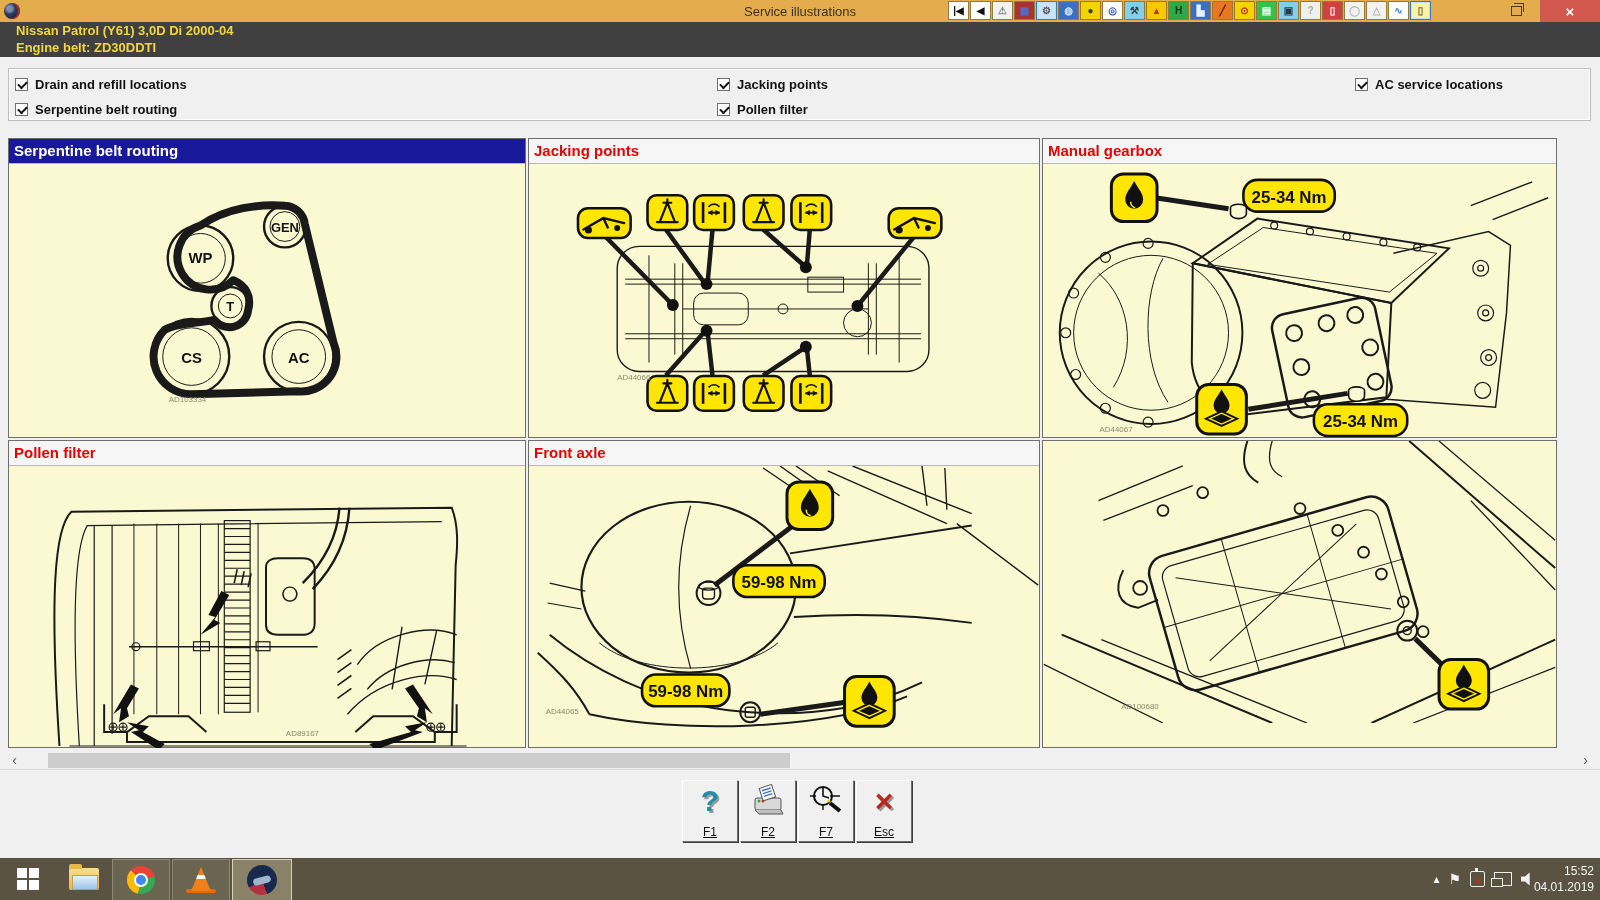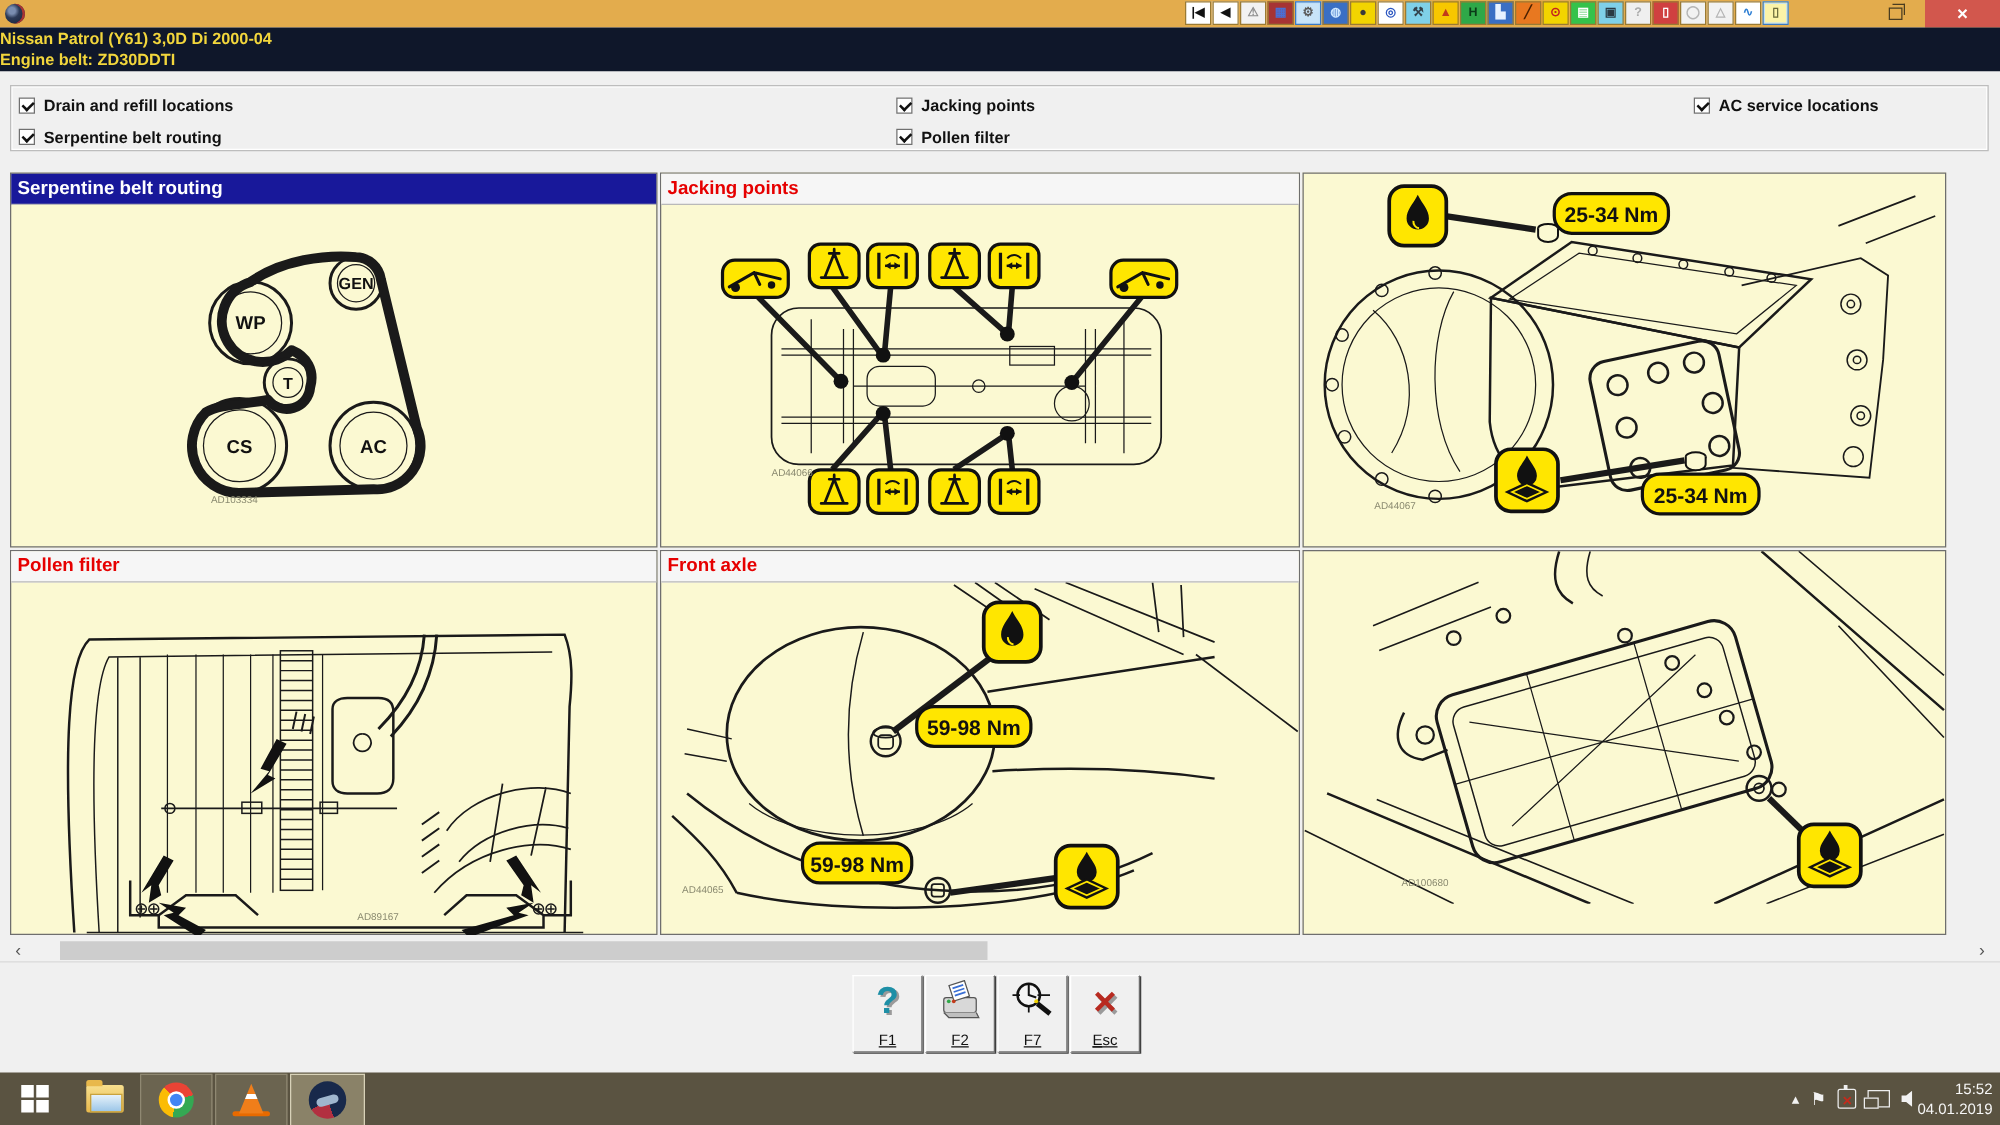--- a/index.html
+++ b/index.html
@@ -17,22 +17,22 @@
   .tb-ic{width:21px;height:19px;border:1px solid #9a7a33;box-sizing:border-box;
          font-size:10px;line-height:17px;text-align:center;overflow:hidden;font-weight:bold;}
   .tb-ic.sel{border:1px solid #3a79c4;box-shadow:0 0 0 1px #bfe0f8 inset;}
   .winbtn{position:absolute;top:0;height:22px;display:flex;align-items:center;justify-content:center;}
   .btn-restore{left:1496px;width:40px;}
   .restore-glyph{position:relative;width:9px;height:8px;border:1px solid #4a3c20;background:#E3AC4D;}
   .restore-glyph::before{content:"";position:absolute;left:2px;top:-4px;width:9px;height:8px;
         border:1px solid #4a3c20;border-bottom:none;border-left:none;}
   .btn-close{left:1540px;width:60px;background:#D2574D;color:#fff;font-size:15px;font-weight:bold;}
   
-  .vehicle{position:absolute;left:0;top:22px;width:1600px;height:35px;background:#0f172a;
-           color:#F2D63C;font-weight:bold;font-size:13px;padding-left:0;box-sizing:border-box;}
+  .vehicle{position:absolute;left:0;top:22px;width:1600px;height:35px;background:#404040;
+           color:#F2D63C;font-weight:bold;font-size:13px;padding-left:16px;box-sizing:border-box;}
   .vehicle div{line-height:17px;}
   
   .filterbox{position:absolute;left:8px;top:68px;width:1583px;height:53px;background:#F0F0F0;
              border:1px solid #BDBDBD;box-shadow:inset 0 0 0 1px #ffffff;box-sizing:border-box;}
   .fcol{position:absolute;top:0;height:100%;}
   .fc1{left:6px;} .fc2{left:708px;} .fc3{left:1346px;}
   .chk-row{display:flex;align-items:center;height:20px;margin-top:5px;}
   .chk{width:13px;height:13px;background:#fff;border:1px solid #707070;box-sizing:border-box;
        position:relative;margin-right:7px;flex:none;}
   .chk::after{content:"";position:absolute;left:2px;top:2px;width:7px;height:4px;
@@ -118,20 +118,21 @@
   .clock{position:absolute;right:6px;top:5px;text-align:right;color:#F7F7F7;font-size:12px;
          line-height:16px;}
 </style>
 </head>
 <body>
 
 <div class="screen">
 
   <div class="titlebar">
     <div class="app-ico"></div>
+    <div class="win-title">Service illustrations</div>
     <div class="tb-icons" id="tb-icons">
         <div class="tb-ic" style="background: rgb(255, 255, 255); color: rgb(17, 17, 17);">|◀</div>
         <div class="tb-ic" style="background: rgb(255, 255, 255); color: rgb(17, 17, 17);">◀</div>
         <div class="tb-ic" style="background: rgb(242, 242, 242); color: rgb(140, 140, 140);">⚠</div>
         <div class="tb-ic" style="background: rgb(166, 52, 52); color: rgb(74, 111, 212);">▦</div>
         <div class="tb-ic sel" style="background: rgb(200, 228, 248); color: rgb(90, 90, 90);">⚙</div>
         <div class="tb-ic" style="background: rgb(58, 111, 196); color: rgb(207, 232, 255);">◍</div>
         <div class="tb-ic" style="background: rgb(242, 212, 0); color: rgb(58, 58, 58);">●</div>
         <div class="tb-ic" style="background: rgb(255, 255, 255); color: rgb(42, 85, 192);">◎</div>
         <div class="tb-ic" style="background: rgb(127, 208, 232); color: rgb(51, 65, 74);">⚒</div>
@@ -287,20 +288,21 @@
         <use href="#sym-trolley-badge" x="360" y="43"></use>
         <use href="#sym-stand-badge" x="117" y="212"></use>
         <use href="#sym-lift-badge" x="164" y="212"></use>
         <use href="#sym-stand-badge" x="214" y="212"></use>
         <use href="#sym-lift-badge" x="262" y="212"></use>
         <text class="art-code" x="88" y="218">AD44066</text>
       </svg>
     </div>
 
     <div class="panel p-r1 p-c3">
+      <div class="panel-title">Manual gearbox</div>
       <svg viewBox="0 0 515 276" width="513" height="274">
 
         <circle class="art" cx="108" cy="170" r="92" stroke-width="2"></circle>
         <circle class="art" cx="108" cy="170" r="78" stroke-width="1"></circle>
         <path class="art" stroke-width="1" d="M55 110 C85 135 95 185 70 225 M120 95 C100 130 98 200 125 240"></path>
         <g class="art" stroke-width="1.2">
           <circle cx="30" cy="130" r="5"></circle>
             <circle cx="22" cy="170" r="5"></circle>
             <circle cx="32" cy="212" r="5"></circle>
           <circle cx="62" cy="246" r="5"></circle>

